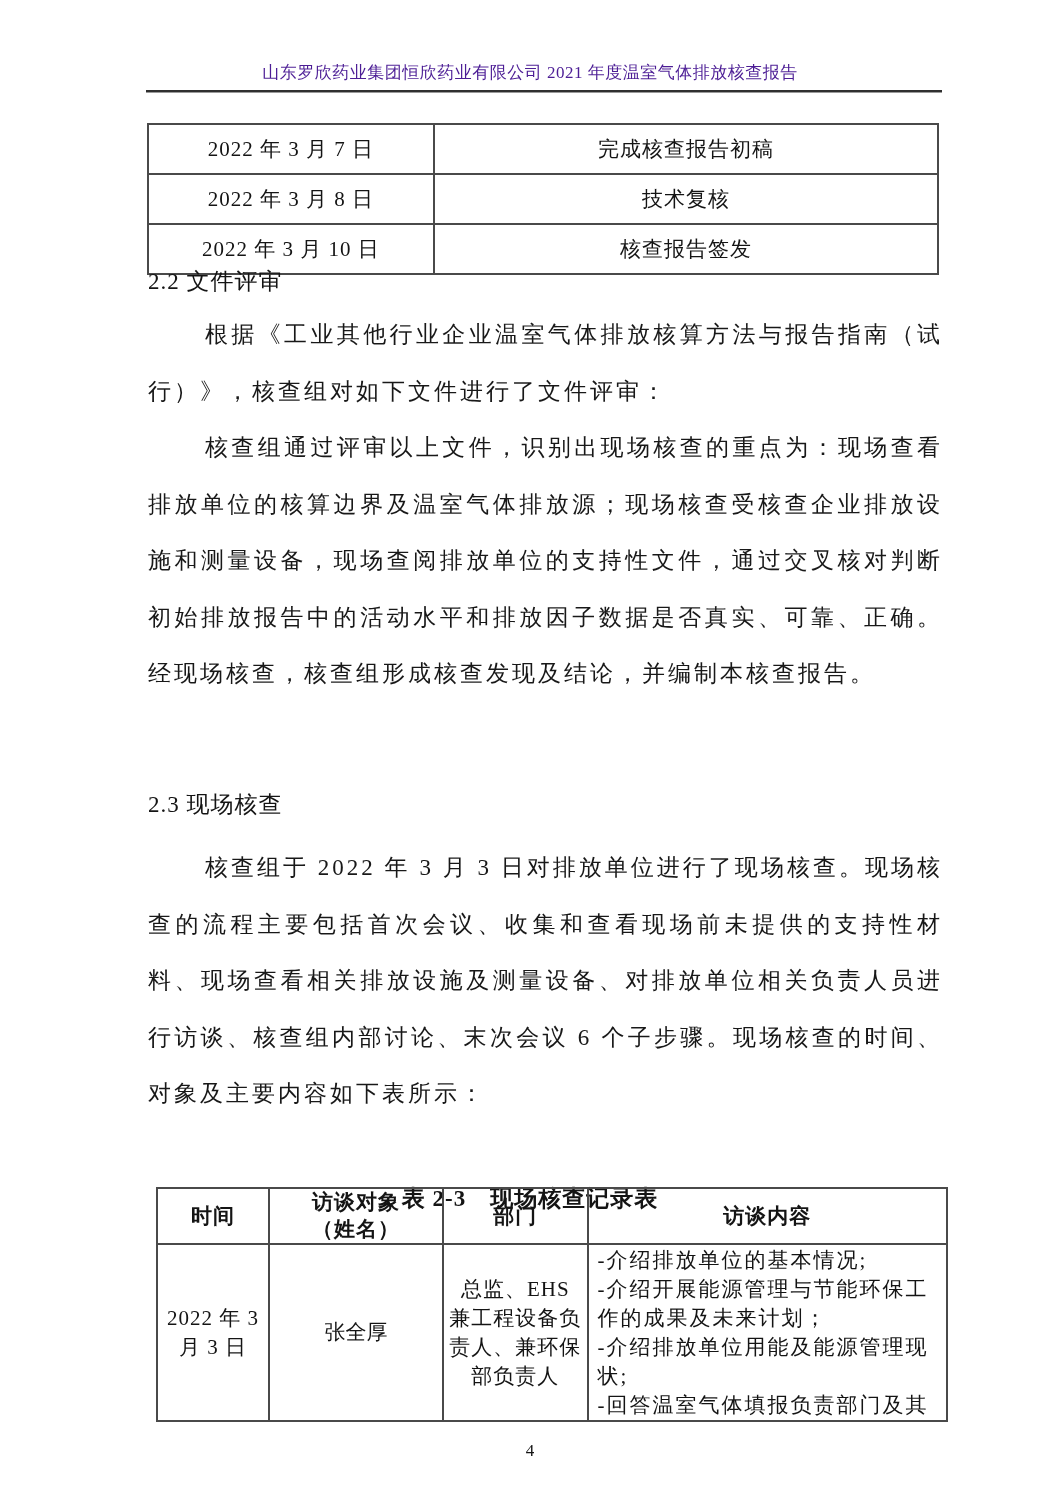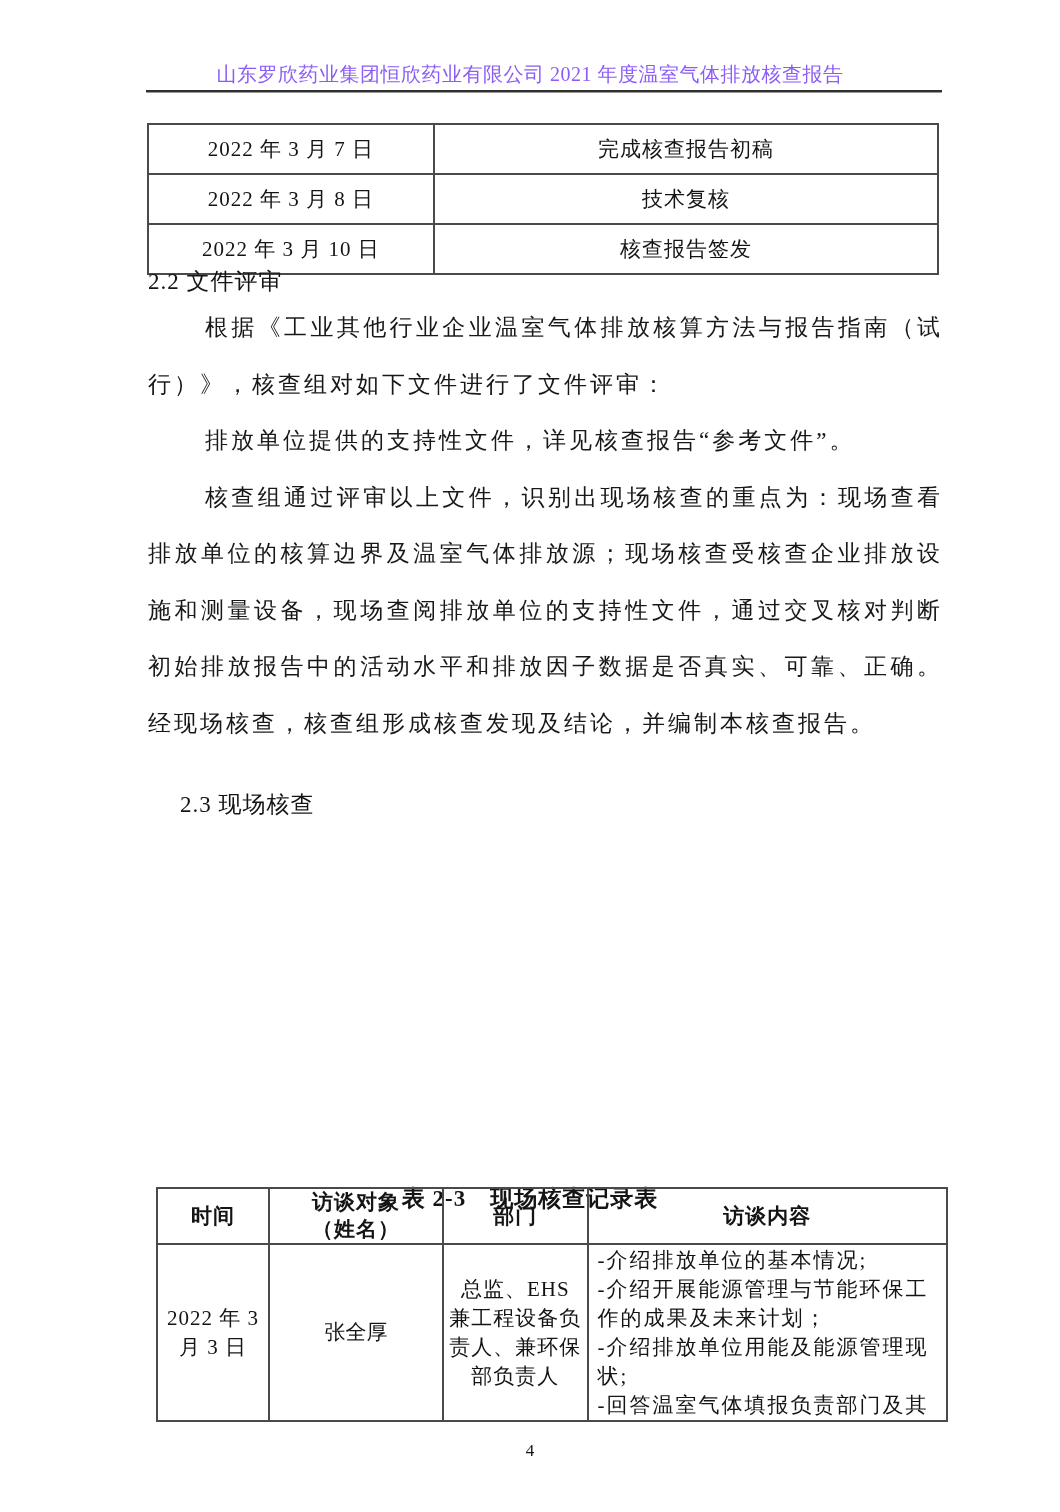--- a/index.html
+++ b/index.html
@@ -3,42 +3,42 @@
 <meta charset="utf-8">
 <style>
   * { margin:0; padding:0; box-sizing:border-box; }
   html,body { background:#ffffff; }
   .page {
     position:relative; width:1060px; height:1512px; background:#fff;
     font-family:"Liberation Serif","DejaVu Serif",serif; color:#141414; overflow:hidden;
   }
   .doc-header {
     position:absolute; top:61px; left:0; width:100%; text-align:center;
-    font-size:20px; letter-spacing:0.5px; color:#8b5cf6;
+    font-size:17px; letter-spacing:0.5px; color:#4c1d95;
   }
   .header-rule {
     position:absolute; top:90px; left:146px; width:796px; height:3px;
     border-top:2px solid #2f2f2f; border-bottom:1px solid #9a9a9a;
   }
   table { border-collapse:collapse; table-layout:fixed; }
   .schedule-table { position:absolute; top:123px; left:147px; width:792px; }
   .schedule-table td {
     border:2px solid #4a4a4a; height:50px; text-align:center; vertical-align:middle;
     font-size:21px; letter-spacing:1px;
   }
   .sec-heading {
     position:absolute; left:148px; font-size:23px; font-weight:normal; letter-spacing:1px;
   }
   #h22 { top:266px; }
-  #h23 { top:789px;margin-left:32px; }
+  #h23 { top:789px; }
   .body-block {
     position:absolute; left:148px; width:795px; font-size:23px; line-height:56.5px;
     text-align:justify; text-justify:inter-character; letter-spacing:3px; color:#181818;
   }
-  #block22 { top:300px; }
+  #block22 { top:307px; }
   #block23 { top:840px; }
   .body-block p { text-indent:57px; }
   .table-title {
     position:absolute; top:1140px; left:0; width:100%; text-align:center;
     font-size:23px; font-weight:bold; letter-spacing:1px;margin-top:43px;
   }
   .record-table { position:absolute; top:1187px; left:156px; width:792px; }
   .record-table th, .record-table td { border:2px solid #4a4a4a; }
   .record-table th {
     height:56px; font-size:21px; font-weight:bold; text-align:center; vertical-align:middle;
@@ -83,26 +83,28 @@
         <td>2022 年 3 月 10 日</td>
         <td>核查报告签发</td>
       </tr>
     </tbody>
   </table>
 
   <div class="sec-heading" id="h22">2.2 文件评审</div>
 
   <div class="body-block" id="block22">
     <p>根据《工业其他行业企业温室气体排放核算方法与报告指南（试行）》，核查组对如下文件进行了文件评审：</p>
-    <p>排放单位提供的支持性文件，详见核查报告“参考文件”。</p>
     <p>核查组通过评审以上文件，识别出现场核查的重点为：现场查看排放单位的核算边界及温室气体排放源；现场核查受核查企业排放设施和测量设备，现场查阅排放单位的支持性文件，通过交叉核对判断初始排放报告中的活动水平和排放因子数据是否真实、可靠、正确。经现场核查，核查组形成核查发现及结论，并编制本核查报告。</p>
   </div>
 
   <div class="sec-heading" id="h23">2.3 现场核查</div>
 
+  <div class="body-block" id="block23">
+    <p>核查组于 2022 年 3 月 3 日对排放单位进行了现场核查。现场核查的流程主要包括首次会议、收集和查看现场前未提供的支持性材料、现场查看相关排放设施及测量设备、对排放单位相关负责人员进行访谈、核查组内部讨论、末次会议 6 个子步骤。现场核查的时间、对象及主要内容如下表所示：</p>
+  </div>
 
   <div class="table-title">表 2-3　现场核查记录表</div>
 
   <table class="record-table">
     <colgroup>
       <col style="width:14.2%">
         <col style="width:22.0%">
         <col style="width:18.3%">
         <col style="width:45.5%">
     </colgroup>

